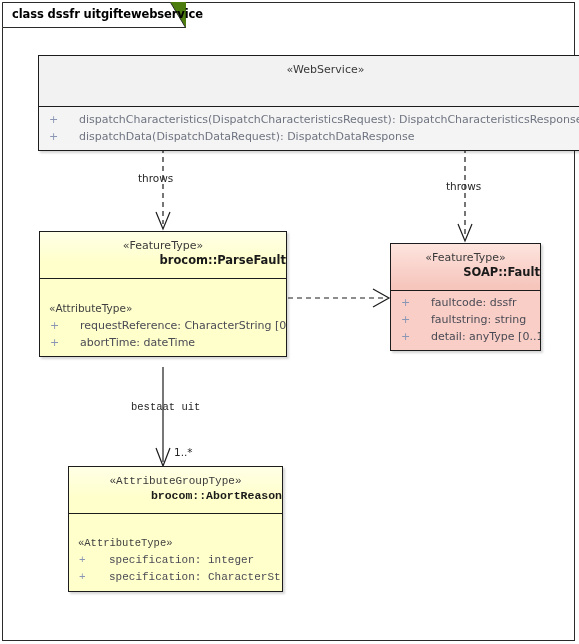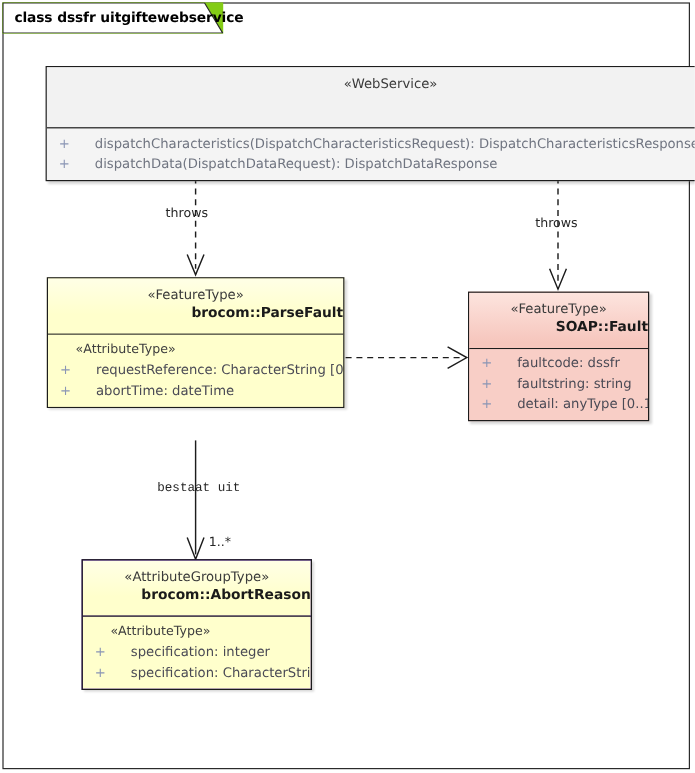--- a/index.html
+++ b/index.html
@@ -29,21 +29,21 @@
     background: #ffffff;
   }
   
   .title-tab {
     position: absolute;
     left: 2px;
     top: 2px;
     height: 26px;
     width: 184px;
     box-sizing: border-box;
-    background: #84cc16;
+    background: #4d7c0f;
     border-right: none;
     z-index: 6;
   }
   .title-tab .tab-shape {
     position: absolute;
     left: 0;
     top: 0;
     width: 184px;
     height: 26px;
   }
@@ -87,22 +87,23 @@
     text-align: right;
   }
   .uml-body {
     box-sizing: border-box;
     border-top: 1px solid #1c1c1c;
     padding: 4px 0 5px 0;
   }
   .grp-stereotype {
     font-size: 10.5px;
     color: #3f3f3f;
-    padding: 2px 0 3px 23px;
-    white-space: nowrap;
+    padding: 2px 0 3px 9px;
+    white-space: nowrap;
+    margin-top: 17px;
   }
   .feat {
     display: block;
     position: relative;
     font-size: 11px;
     line-height: 17px;
     color: #4a4a55;
     white-space: nowrap;
     padding-left: 40px;
     overflow: hidden;
@@ -149,22 +150,23 @@
     height: 47px;
     background: linear-gradient(180deg,#fde4de 0%, #f6c6bd 90%);
     border-bottom: 1px solid #1c1c1c;
   }
   #class-soapfault .uml-body { background: #f8cec6; border-top: none; padding-top: 3px; }
   #class-soapfault .feat { color: #4a4a55; }
 
   #class-abortreason {
     left: 68px;
     top: 466px;
-    width: 192px;
-    background: #4c1d95;
+    width: 215px;
+    background: #a3a3a3;
+    font-family: Liberation Mono, monospace;
   }
   #class-abortreason .uml-head {
     height: 47px;
     background: linear-gradient(180deg,#ffffe6 0%, #ffffcc 65%);
     border-bottom: 1px solid #1c1c1c;
   }
   #class-abortreason .uml-body { background: #ffffcc; border-top: none; }
 
   
   .conn {

